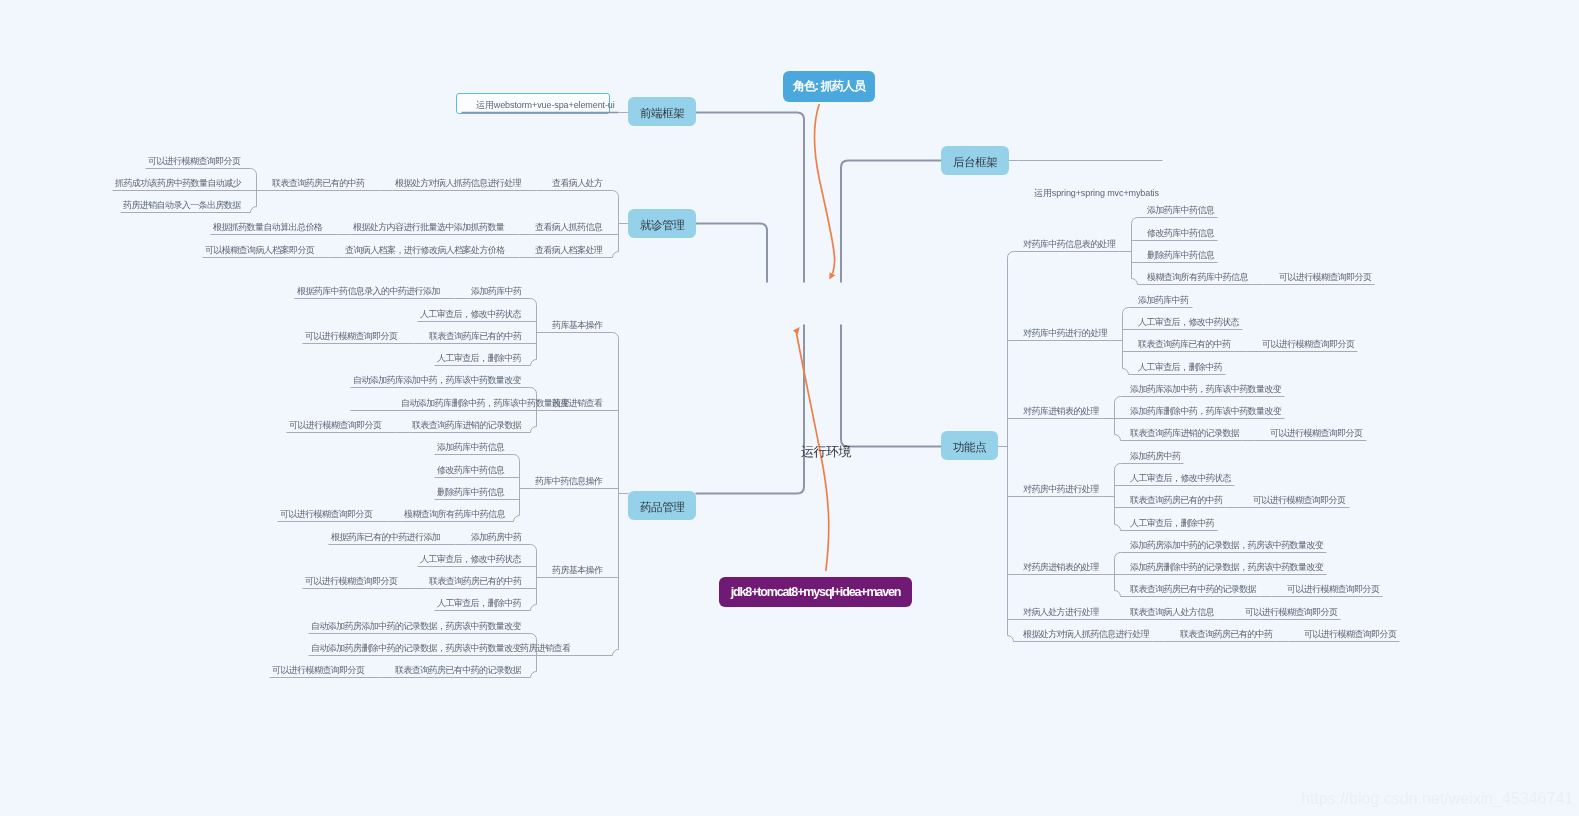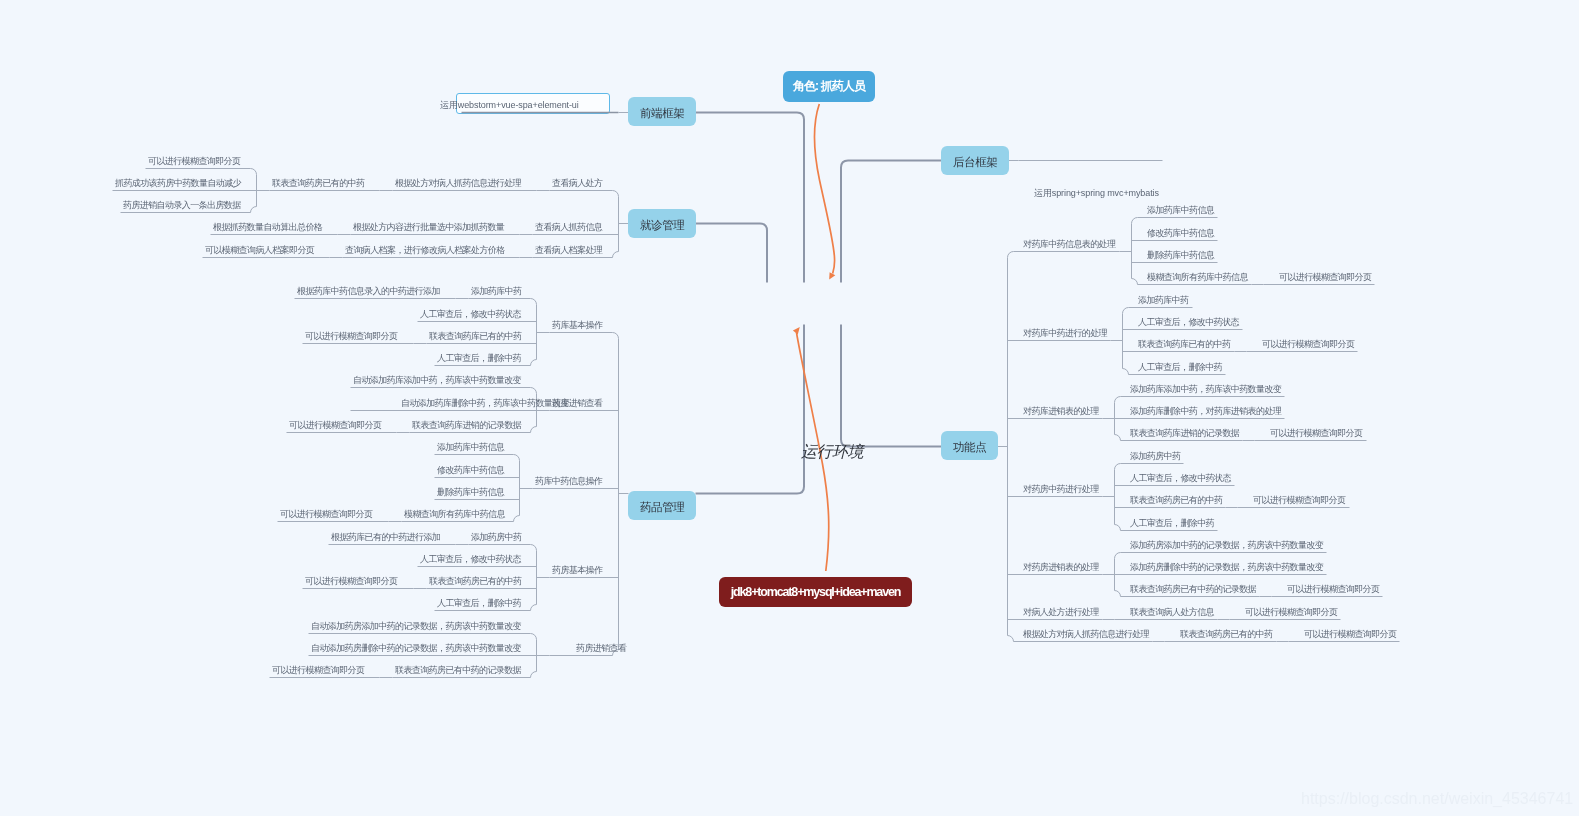--- a/index.html
+++ b/index.html
@@ -11,21 +11,21 @@
 .node{position:absolute;white-space:nowrap;box-sizing:border-box;}
 .leaf{font-size:9px;color:#5b6574;line-height:12px;letter-spacing:-0.6px;}
 .leaf.lat{letter-spacing:-0.1px;}
 .branch{background:#95d2ea;color:#303640;font-size:11.5px;border-radius:6px;
   padding:10px 12px 7px;line-height:12px;text-align:center;letter-spacing:-0.4px;}
 .root{background:#2f86c5;color:#fff;font-size:15px;font-weight:bold;border-radius:8px;
   padding:12px 22px;line-height:19px;letter-spacing:0.2px;text-align:center;}
 .callout{color:#fff;font-weight:bold;border-radius:6px;text-align:center;}
 .callout.cjk{font-size:12px;padding:8px 10px;line-height:15px;letter-spacing:-0.9px;}
 .callout.lat{font-size:12.5px;padding:8px 12px;line-height:14px;letter-spacing:-1.15px;}
-.annot{font-size:16px;color:#2f343c;font-style:italic;letter-spacing:-0.5px;line-height:11px;}
+.annot{font-size:13px;color:#2f343c;letter-spacing:-0.5px;line-height:11px;}
 .selbox{position:absolute;border:1.3px solid #5fb9e8;border-radius:3px;background:#fbfdff;z-index:0;}
 .node{z-index:2;}
 .wm{position:absolute;left:1301px;top:790px;font-size:16px;color:#e9eff6;letter-spacing:0px;
   font-family:"Liberation Sans",sans-serif;white-space:nowrap;}
 </style>
 </head>
 <body>
 
 <div id="stage">
   <div id="selLayer" style="position:absolute;left:0;top:0;width:1579px;height:816px;z-index:0;">
@@ -167,21 +167,21 @@
       <path d="M695.5 493.5H797 Q804 493.5 804 486.5 V324.5" fill="none" stroke="#8d96a8" stroke-width="2" stroke-linecap="butt"></path>
       <path d="M941.5 160.5H848 Q841 160.5 841 167.5 V282.5" fill="none" stroke="#8d96a8" stroke-width="2" stroke-linecap="butt"></path>
       <path d="M941.5 446.5H848 Q841 446.5 841 439.5 V324.5" fill="none" stroke="#8d96a8" stroke-width="2" stroke-linecap="butt"></path>
       <path d="M819.3 104 C 812.5 124, 813.2 150, 819.5 180 C 826 210, 834 243, 834.5 258 C 835 266, 833.6 270, 832.6 273.5" fill="none" stroke="#ef7f48" stroke-width="1.7" stroke-linecap="butt"></path>
       <polygon points="829.2,279.4 829.6,272.3 835.3,275.2" fill="#ef7f48"></polygon>
       <path d="M825.8 571 C 831 530, 829 500, 822.5 464 C 816 428, 799.5 352, 796.5 332.5" fill="none" stroke="#ef7f48" stroke-width="1.7" stroke-linecap="butt"></path>
       <polygon points="799.8,327.0 792.9,330.6 797.8,334.6" fill="#ef7f48"></polygon>
     </svg>
   <div id="nodes" style="position:absolute;left:0;top:0;width:1579px;height:816px;z-index:2;">
       <div class="node branch" style="left: 628px; top: 97px;">前端框架</div>
-      <div class="node leaf lat" style="left: 440px; top: 99px;">运用webstorm+vue-spa+element-ui</div>
+      <div class="node leaf lat" style="left: 476px; top: 99px;">运用webstorm+vue-spa+element-ui</div>
       <div class="node branch" style="left: 628px; top: 209px;">就诊管理</div>
       <div class="node leaf" style="left: 552px; top: 177px;">查看病人处方</div>
       <div class="node leaf" style="left: 395px; top: 177px;">根据处方对病人抓药信息进行处理</div>
       <div class="node leaf" style="left: 272px; top: 177px;">联表查询药房已有的中药</div>
       <div class="node leaf" style="left: 148px; top: 155px;">可以进行模糊查询即分页</div>
       <div class="node leaf" style="left: 115px; top: 177px;">抓药成功该药房中药数量自动减少</div>
       <div class="node leaf" style="left: 123px; top: 199px;">药房进销自动录入一条出房数据</div>
       <div class="node leaf" style="left: 535px; top: 221px;">查看病人抓药信息</div>
       <div class="node leaf" style="left: 353px; top: 221px;">根据处方内容进行批量选中添加抓药数量</div>
       <div class="node leaf" style="left: 213px; top: 221px;">根据抓药数量自动算出总价格</div>
@@ -207,21 +207,21 @@
       <div class="node leaf" style="left: 437px; top: 486px;">删除药库中药信息</div>
       <div class="node leaf" style="left: 404px; top: 508px;">模糊查询所有药库中药信息</div>
       <div class="node leaf" style="left: 280px; top: 508px;">可以进行模糊查询即分页</div>
       <div class="node leaf" style="left: 552px; top: 564px;">药房基本操作</div>
       <div class="node leaf" style="left: 471px; top: 531px;">添加药房中药</div>
       <div class="node leaf" style="left: 331px; top: 531px;">根据药库已有的中药进行添加</div>
       <div class="node leaf" style="left: 420px; top: 553px;">人工审查后，修改中药状态</div>
       <div class="node leaf" style="left: 429px; top: 575px;">联表查询药房已有的中药</div>
       <div class="node leaf" style="left: 305px; top: 575px;">可以进行模糊查询即分页</div>
       <div class="node leaf" style="left: 437px; top: 597px;">人工审查后，删除中药</div>
-      <div class="node leaf" style="left: 576px; top: 642px;">药房进销查看</div>
+      <div class="node leaf" style="left: 520px; top: 642px;">药房进销查看</div>
       <div class="node leaf" style="left: 311px; top: 620px;">自动添加药房添加中药的记录数据，药房该中药数量改变</div>
       <div class="node leaf" style="left: 311px; top: 642px;">自动添加药房删除中药的记录数据，药房该中药数量改变</div>
       <div class="node leaf" style="left: 395px; top: 664px;">联表查询药房已有中药的记录数据</div>
       <div class="node leaf" style="left: 272px; top: 664px;">可以进行模糊查询即分页</div>
       <div class="node branch" style="left: 941px; top: 146px;">后台框架</div>
       <div class="node leaf lat" style="left: 1034px; top: 147px; margin-top: 40px;">运用spring+spring mvc+mybatis</div>
       <div class="node branch" style="left: 941px; top: 431px;">功能点</div>
       <div class="node leaf" style="left: 1023px; top: 238px;">对药库中药信息表的处理</div>
       <div class="node leaf" style="left: 1147px; top: 204px;">添加药库中药信息</div>
       <div class="node leaf" style="left: 1147px; top: 227px;">修改药库中药信息</div>
@@ -229,38 +229,38 @@
       <div class="node leaf" style="left: 1147px; top: 271px;">模糊查询所有药库中药信息</div>
       <div class="node leaf" style="left: 1279px; top: 271px;">可以进行模糊查询即分页</div>
       <div class="node leaf" style="left: 1023px; top: 327px;">对药库中药进行的处理</div>
       <div class="node leaf" style="left: 1138px; top: 294px;">添加药库中药</div>
       <div class="node leaf" style="left: 1138px; top: 316px;">人工审查后，修改中药状态</div>
       <div class="node leaf" style="left: 1138px; top: 338px;">联表查询药库已有的中药</div>
       <div class="node leaf" style="left: 1262px; top: 338px;">可以进行模糊查询即分页</div>
       <div class="node leaf" style="left: 1138px; top: 361px;">人工审查后，删除中药</div>
       <div class="node leaf" style="left: 1023px; top: 405px;">对药库进销表的处理</div>
       <div class="node leaf" style="left: 1130px; top: 383px;">添加药库添加中药，药库该中药数量改变</div>
-      <div class="node leaf" style="left: 1130px; top: 405px;">添加药库删除中药，对药库进销表的处理</div>
+      <div class="node leaf" style="left: 1130px; top: 405px;">添加药库删除中药，药库该中药数量改变</div>
       <div class="node leaf" style="left: 1130px; top: 427px;">联表查询药库进销的记录数据</div>
       <div class="node leaf" style="left: 1270px; top: 427px;">可以进行模糊查询即分页</div>
       <div class="node leaf" style="left: 1023px; top: 483px;">对药房中药进行处理</div>
       <div class="node leaf" style="left: 1130px; top: 450px;">添加药房中药</div>
       <div class="node leaf" style="left: 1130px; top: 472px;">人工审查后，修改中药状态</div>
       <div class="node leaf" style="left: 1130px; top: 494px;">联表查询药房已有的中药</div>
       <div class="node leaf" style="left: 1253px; top: 494px;">可以进行模糊查询即分页</div>
       <div class="node leaf" style="left: 1130px; top: 517px;">人工审查后，删除中药</div>
       <div class="node leaf" style="left: 1023px; top: 561px;">对药房进销表的处理</div>
       <div class="node leaf" style="left: 1130px; top: 539px;">添加药房添加中药的记录数据，药房该中药数量改变</div>
       <div class="node leaf" style="left: 1130px; top: 561px;">添加药房删除中药的记录数据，药房该中药数量改变</div>
       <div class="node leaf" style="left: 1130px; top: 583px;">联表查询药房已有中药的记录数据</div>
       <div class="node leaf" style="left: 1287px; top: 583px;">可以进行模糊查询即分页</div>
       <div class="node leaf" style="left: 1023px; top: 606px;">对病人处方进行处理</div>
       <div class="node leaf" style="left: 1130px; top: 606px;">联表查询病人处方信息</div>
       <div class="node leaf" style="left: 1245px; top: 606px;">可以进行模糊查询即分页</div>
       <div class="node leaf" style="left: 1023px; top: 628px;">根据处方对病人抓药信息进行处理</div>
       <div class="node leaf" style="left: 1180px; top: 628px;">联表查询药房已有的中药</div>
       <div class="node leaf" style="left: 1304px; top: 628px;">可以进行模糊查询即分页</div>
       <div class="node callout cjk" style="background: rgb(74, 168, 221); left: 782.93px; top: 70.5px;">角色: 抓药人员</div>
-      <div class="node callout lat" style="background: #7f1d1d; left: 718.727px; top: 577px;">jdk8+tomcat8+mysql+idea+maven</div>
+      <div class="node callout lat" style="background: #701a75; left: 718.727px; top: 577px;">jdk8+tomcat8+mysql+idea+maven</div>
       <div class="node annot" style="left: 801px; top: 446px;">运行环境</div>
     </div>
   <div class="wm" id="wm">https://blog.csdn.net/weixin_45346741</div>
 </div>
 
 </body></html>

